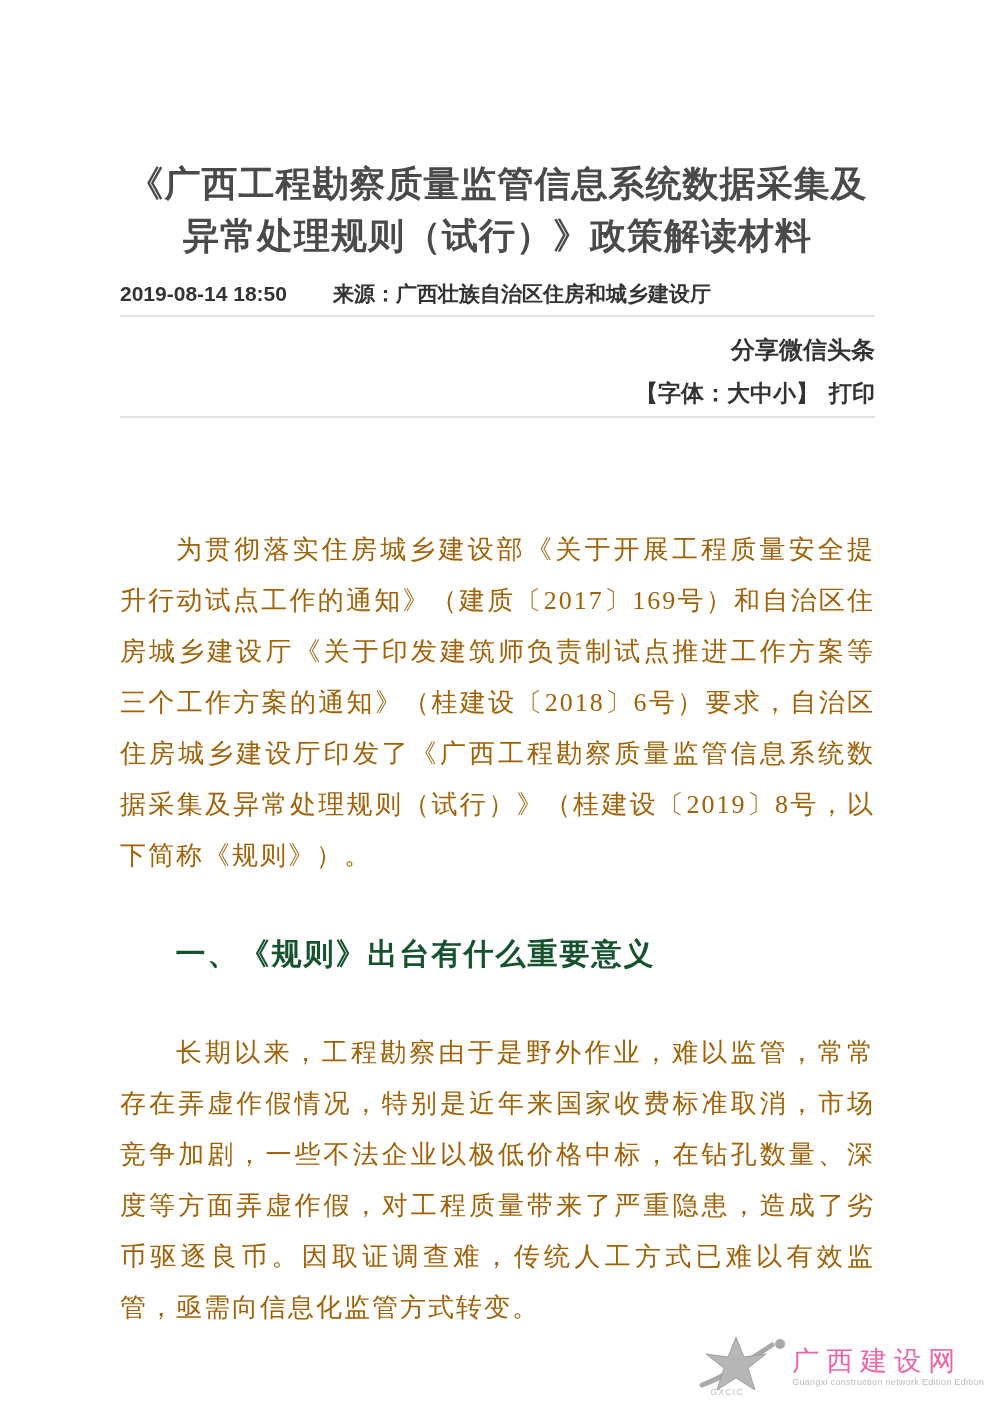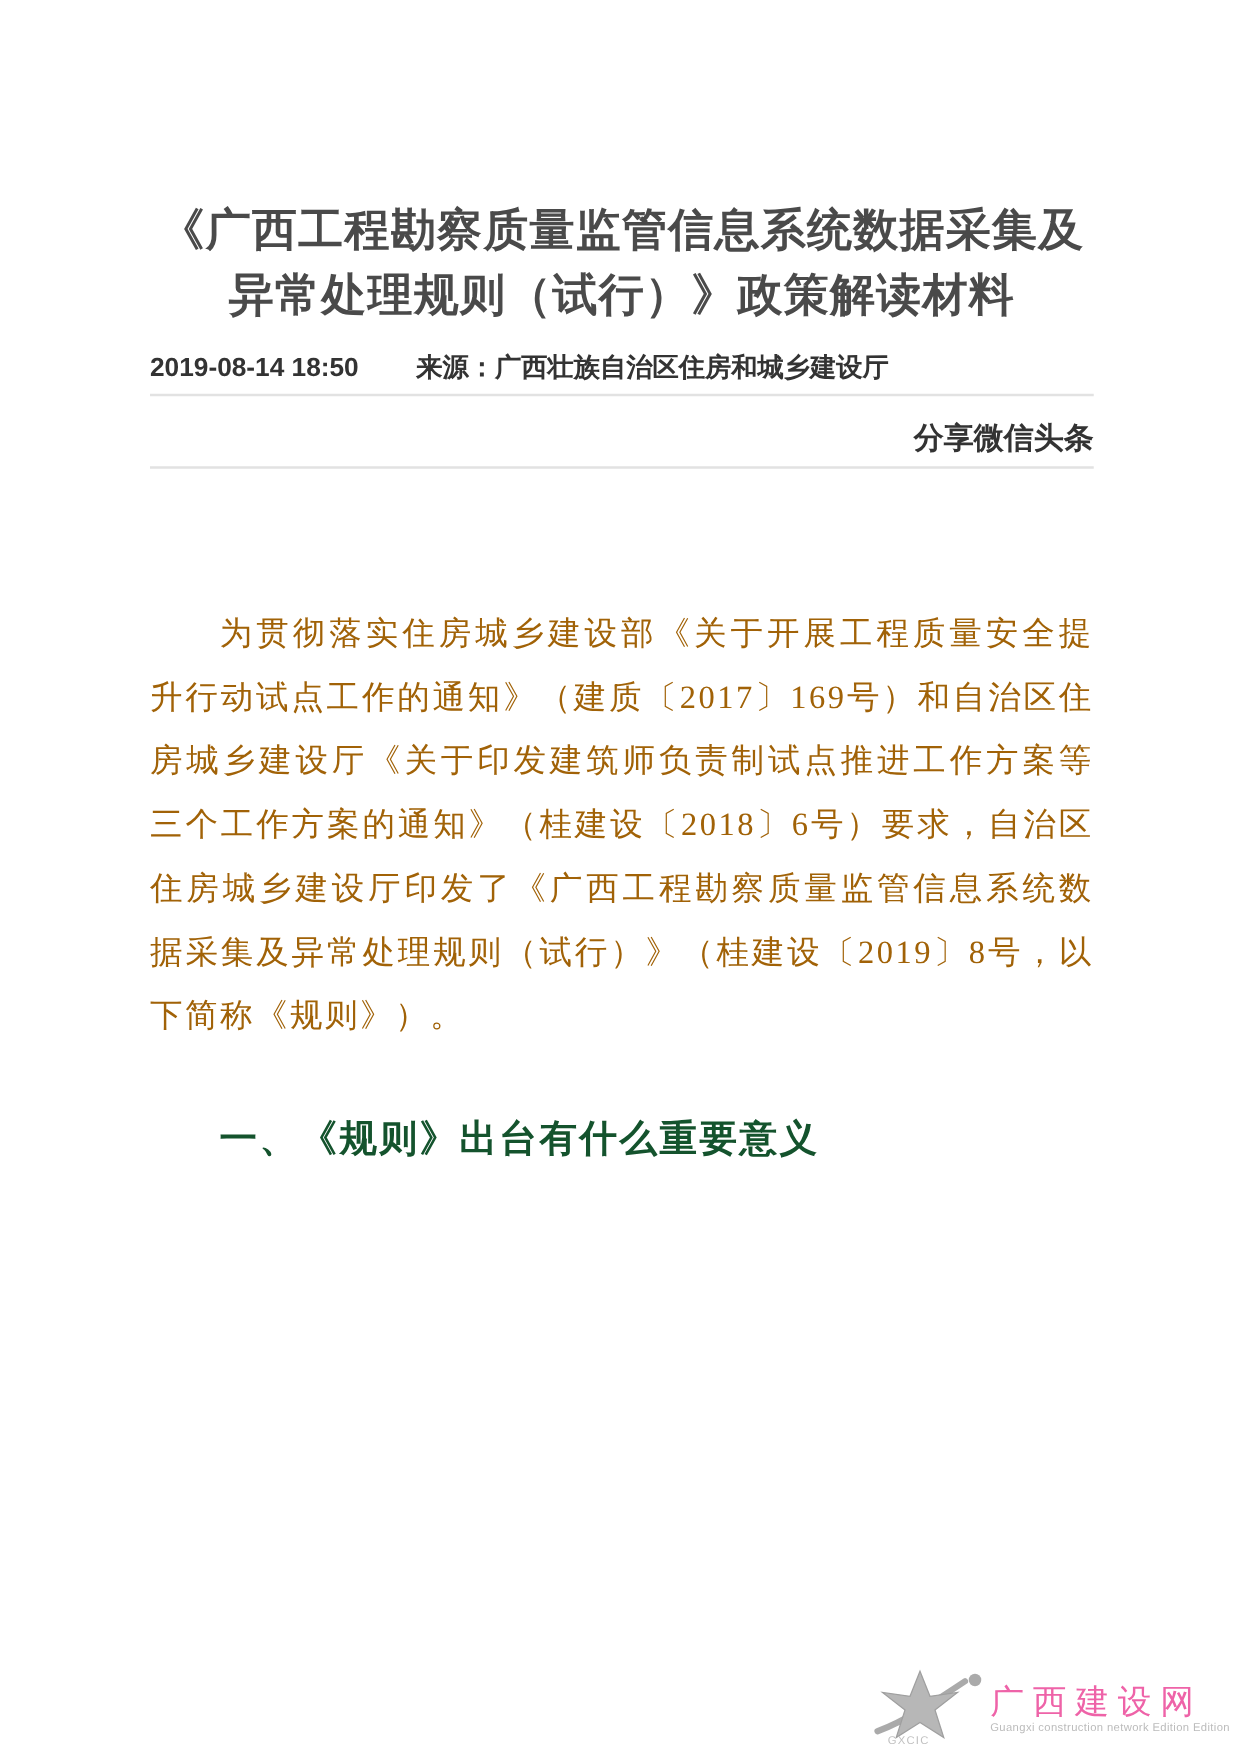--- a/index.html
+++ b/index.html
@@ -146,28 +146,32 @@
     <div class="meta-row">
       <span class="meta-datetime">2019-08-14 18:50</span><span class="meta-source">来源：广西壮族自治区住房和城乡建设厅</span>
     </div>
 
     <hr class="rule rule-top">
 
     <div class="share-row">
       <span>分享</span><span>微信</span><span>头条</span>
     </div>
 
+    <div class="font-row">
+      <span>【字体：</span><span class="size-btn">大</span><span class="size-btn">中</span><span class="size-btn">小</span><span>】</span><span class="print-btn">打印</span>
+    </div>
 
     <hr class="rule rule-bottom">
 
     <div class="article-body">
       <p>为贯彻落实住房城乡建设部《关于开展工程质量安全提升行动试点工作的通知》（建质〔2017〕169号）和自治区住房城乡建设厅《关于印发建筑师负责制试点推进工作方案等三个工作方案的通知》（桂建设〔2018〕6号）要求，自治区住房城乡建设厅印发了《广西工程勘察质量监管信息系统数据采集及异常处理规则（试行）》（桂建设〔2019〕8号，以下简称《规则》）。</p>
 
       <h2 class="section-heading">一、《规则》出台有什么重要意义</h2>
 
+      <p>长期以来，工程勘察由于是野外作业，难以监管，常常存在弄虚作假情况，特别是近年来国家收费标准取消，市场竞争加剧，一些不法企业以极低价格中标，在钻孔数量、深度等方面弄虚作假，对工程质量带来了严重隐患，造成了劣币驱逐良币。因取证调查难，传统人工方式已难以有效监管，亟需向信息化监管方式转变。</p>
     </div>
   </div>
 
   <div class="watermark">
     <div class="wm-logo">
       <svg width="92" height="62" viewBox="0 0 92 62">
 
         <path d="M6 50 C28 42 52 26 76 10" fill="none" stroke="#9c9c9c" stroke-width="5" stroke-linecap="round"></path>
 
         <polygon points="40,2 48,22 70,19 52,33 59,55 40,43 21,55 28,33 10,19 32,22" fill="#ababab" stroke="#8f8f8f" stroke-width="1"></polygon>

